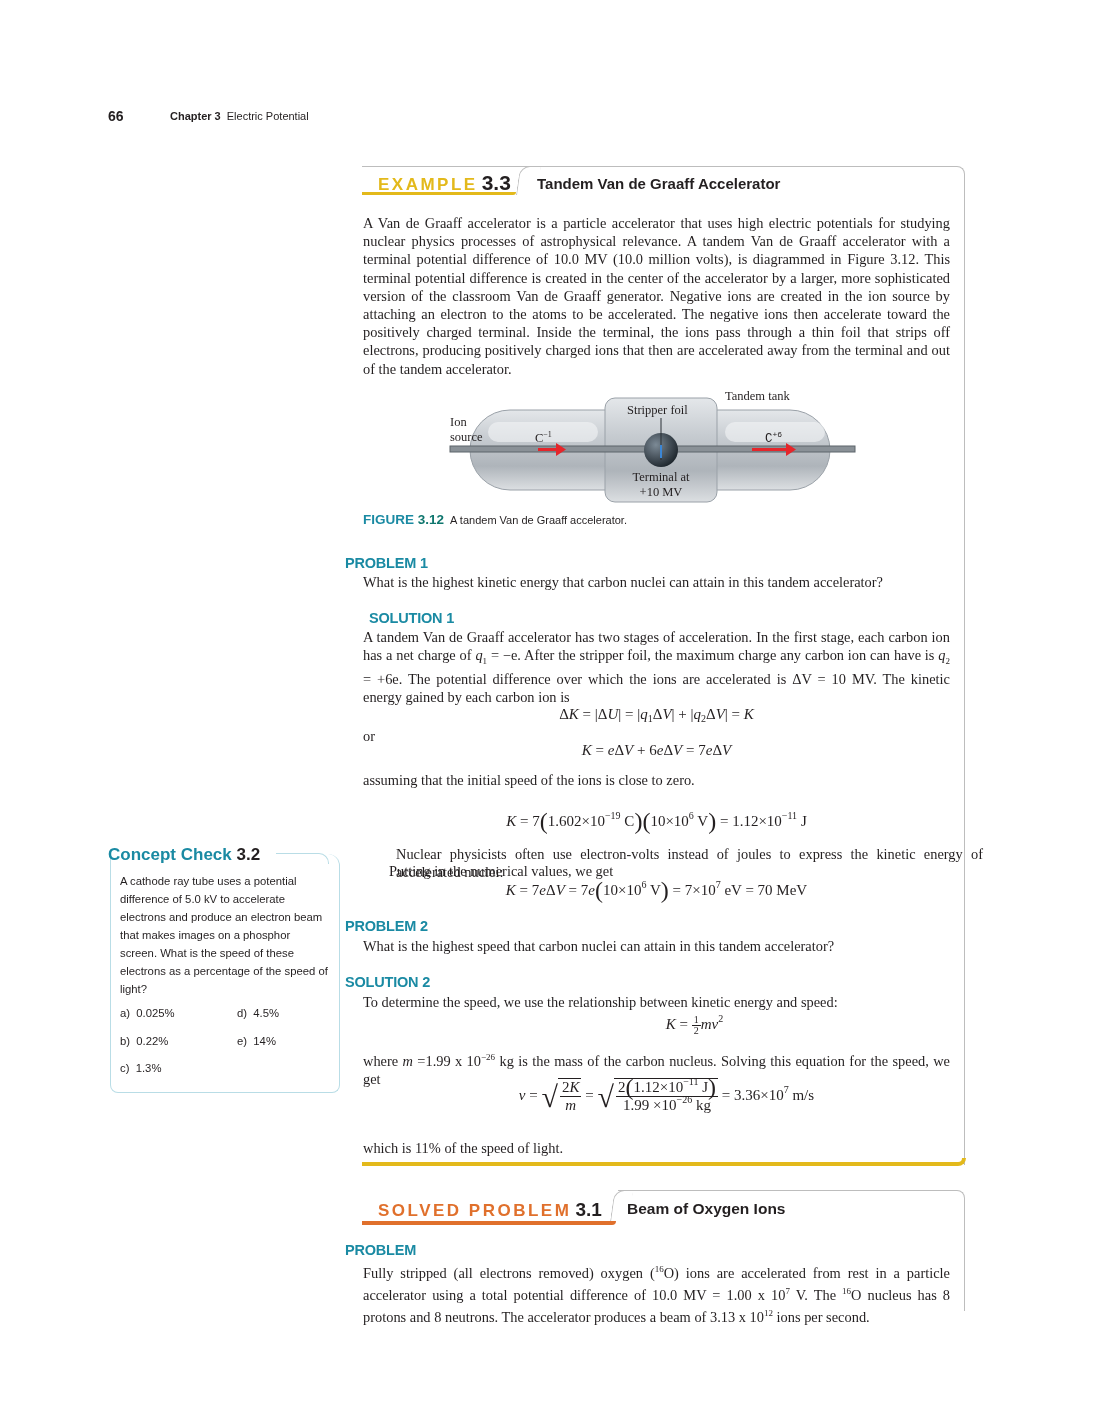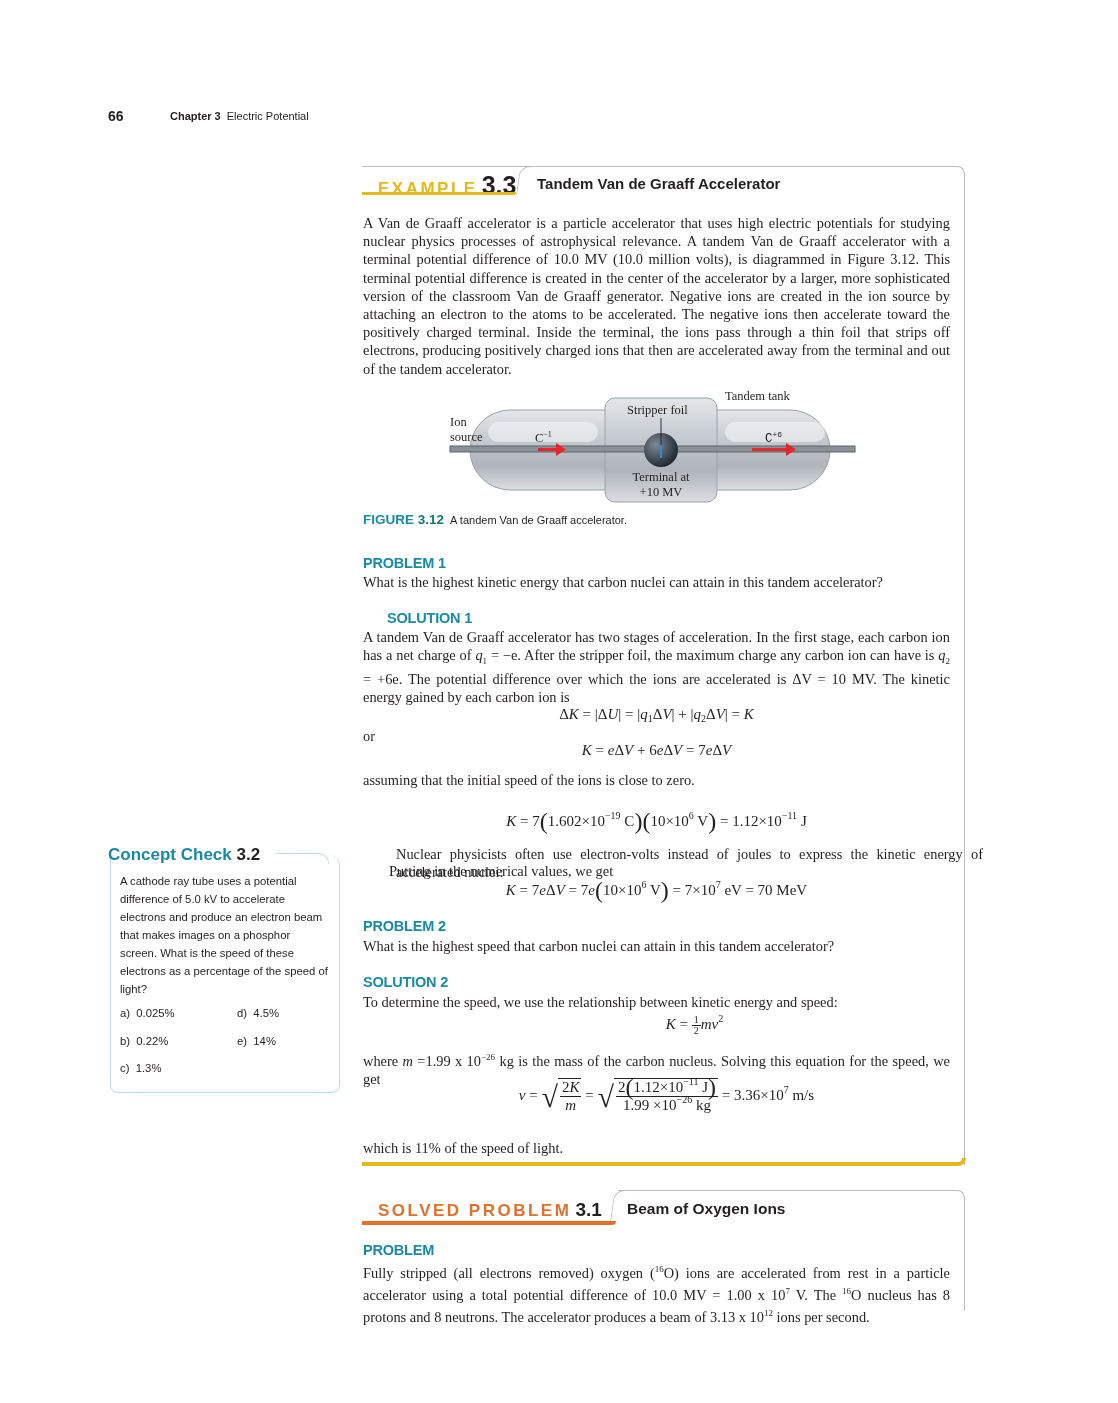--- a/index.html
+++ b/index.html
@@ -5,27 +5,27 @@
   html, body { margin:0; padding:0; background:#fff; }
   body { width:1118px; height:1403px; position:relative; overflow:hidden; font-family:"Liberation Serif", serif; color:#231f20; }
   .abs { position:absolute; }
   .pagenum { left:108px; top:108px; font:bold 14px "Liberation Sans", sans-serif; }
   .chap { left:170px; top:110px; font:11px "Liberation Sans", sans-serif; }
   .chap b { font-weight:bold; margin-right:6px; }
 
   .ex-box { left:362px; top:166px; width:602px; height:998px; border:1px solid #bdbdbd; border-left:none; border-bottom:none; border-radius:0 8px 0 0; }
   .ex-bottom { left:362px; top:1158px; width:604px; height:8px; border-bottom:4px solid #e3b91b; border-right:4px solid #e3b91b; border-radius:0 0 8px 0; box-sizing:border-box; }
   .ex-label { left:378px; top:171px; font:bold 17px "Liberation Sans", sans-serif; letter-spacing:2.5px; color:#e3b91b; }
-  .ex-label span.num { color:#231f20; letter-spacing:0; font-size:25px; margin-left:4px; }
+  .ex-label span.num { color:#231f20; letter-spacing:0; font-size:21px; margin-left:4px; }
   .ex-underline { left:362px; top:192px; width:154px; height:3px; background:#e3b91b; border-radius:0 0 6px 0; }
   .ex-tab { left:518px; top:166px; width:20px; height:28px; border-left:1px solid #bdbdbd; border-top:1px solid #bdbdbd; border-radius:10px 0 0 0; transform:skewX(-8deg); }
   .ex-title { left:537px; top:175px; font:bold 15px "Liberation Sans", sans-serif; }
 
   .para { position:absolute; left:363px; width:587px; font-size:14.4px; line-height:18.2px; text-align:justify; }
-  .head { position:absolute; left:363px; font:bold 14.5px "Liberation Sans", sans-serif; color:#1a8aa3; letter-spacing:-0.2px; }
+  .head { position:absolute; left:345px; font:bold 14.5px "Liberation Sans", sans-serif; color:#1a8aa3; letter-spacing:-0.2px; }
   .eq { position:absolute; left:363px; width:587px; text-align:center; font-size:15px; font-style:normal; }
   .eq i { font-style:italic; }
   .eq sup { font-size:10px; vertical-align:7px; line-height:0; }
   .eq sub { font-size:10px; vertical-align:-3px; line-height:0; }
   .big { font-size:24px; vertical-align:-3px; line-height:0; font-weight:lighter; }
 
   .fig-cap { left:363px; top:512px; font:11px "Liberation Sans", sans-serif; }
   .fig-cap .lbl { font-weight:bold; color:#1a8aa3; font-size:13.5px; margin-right:6px; }
   .fig-cap .lbl b { color:#0f766e; }
 

